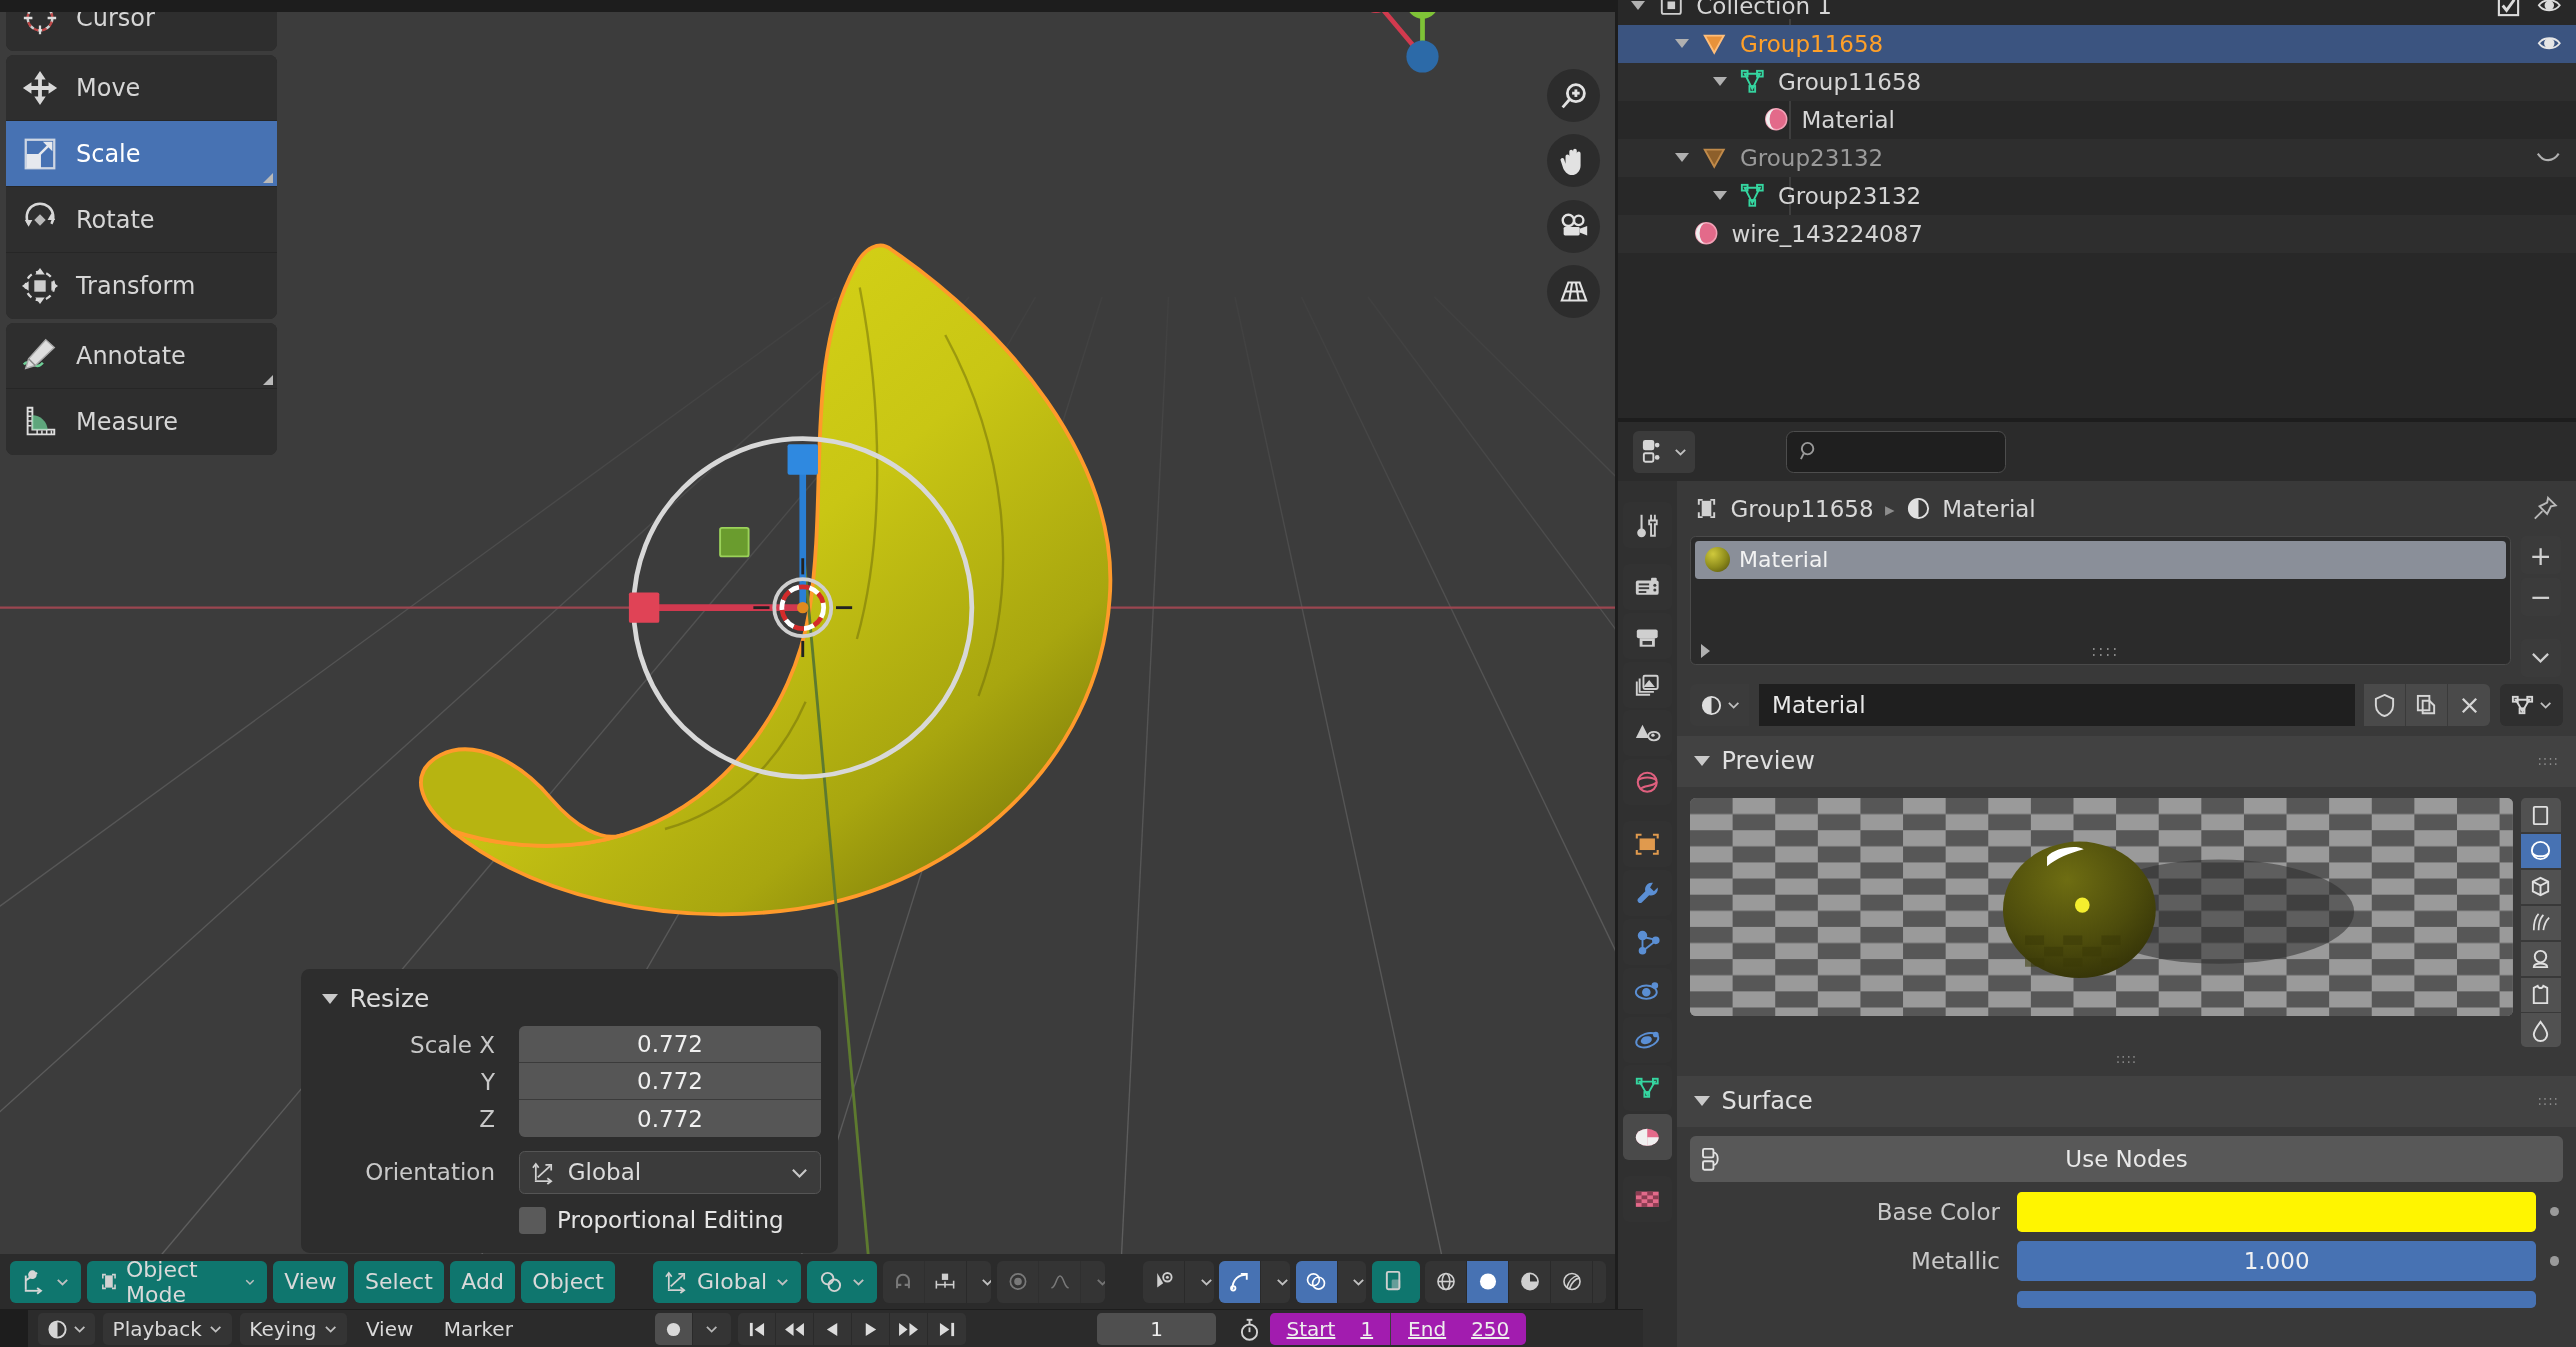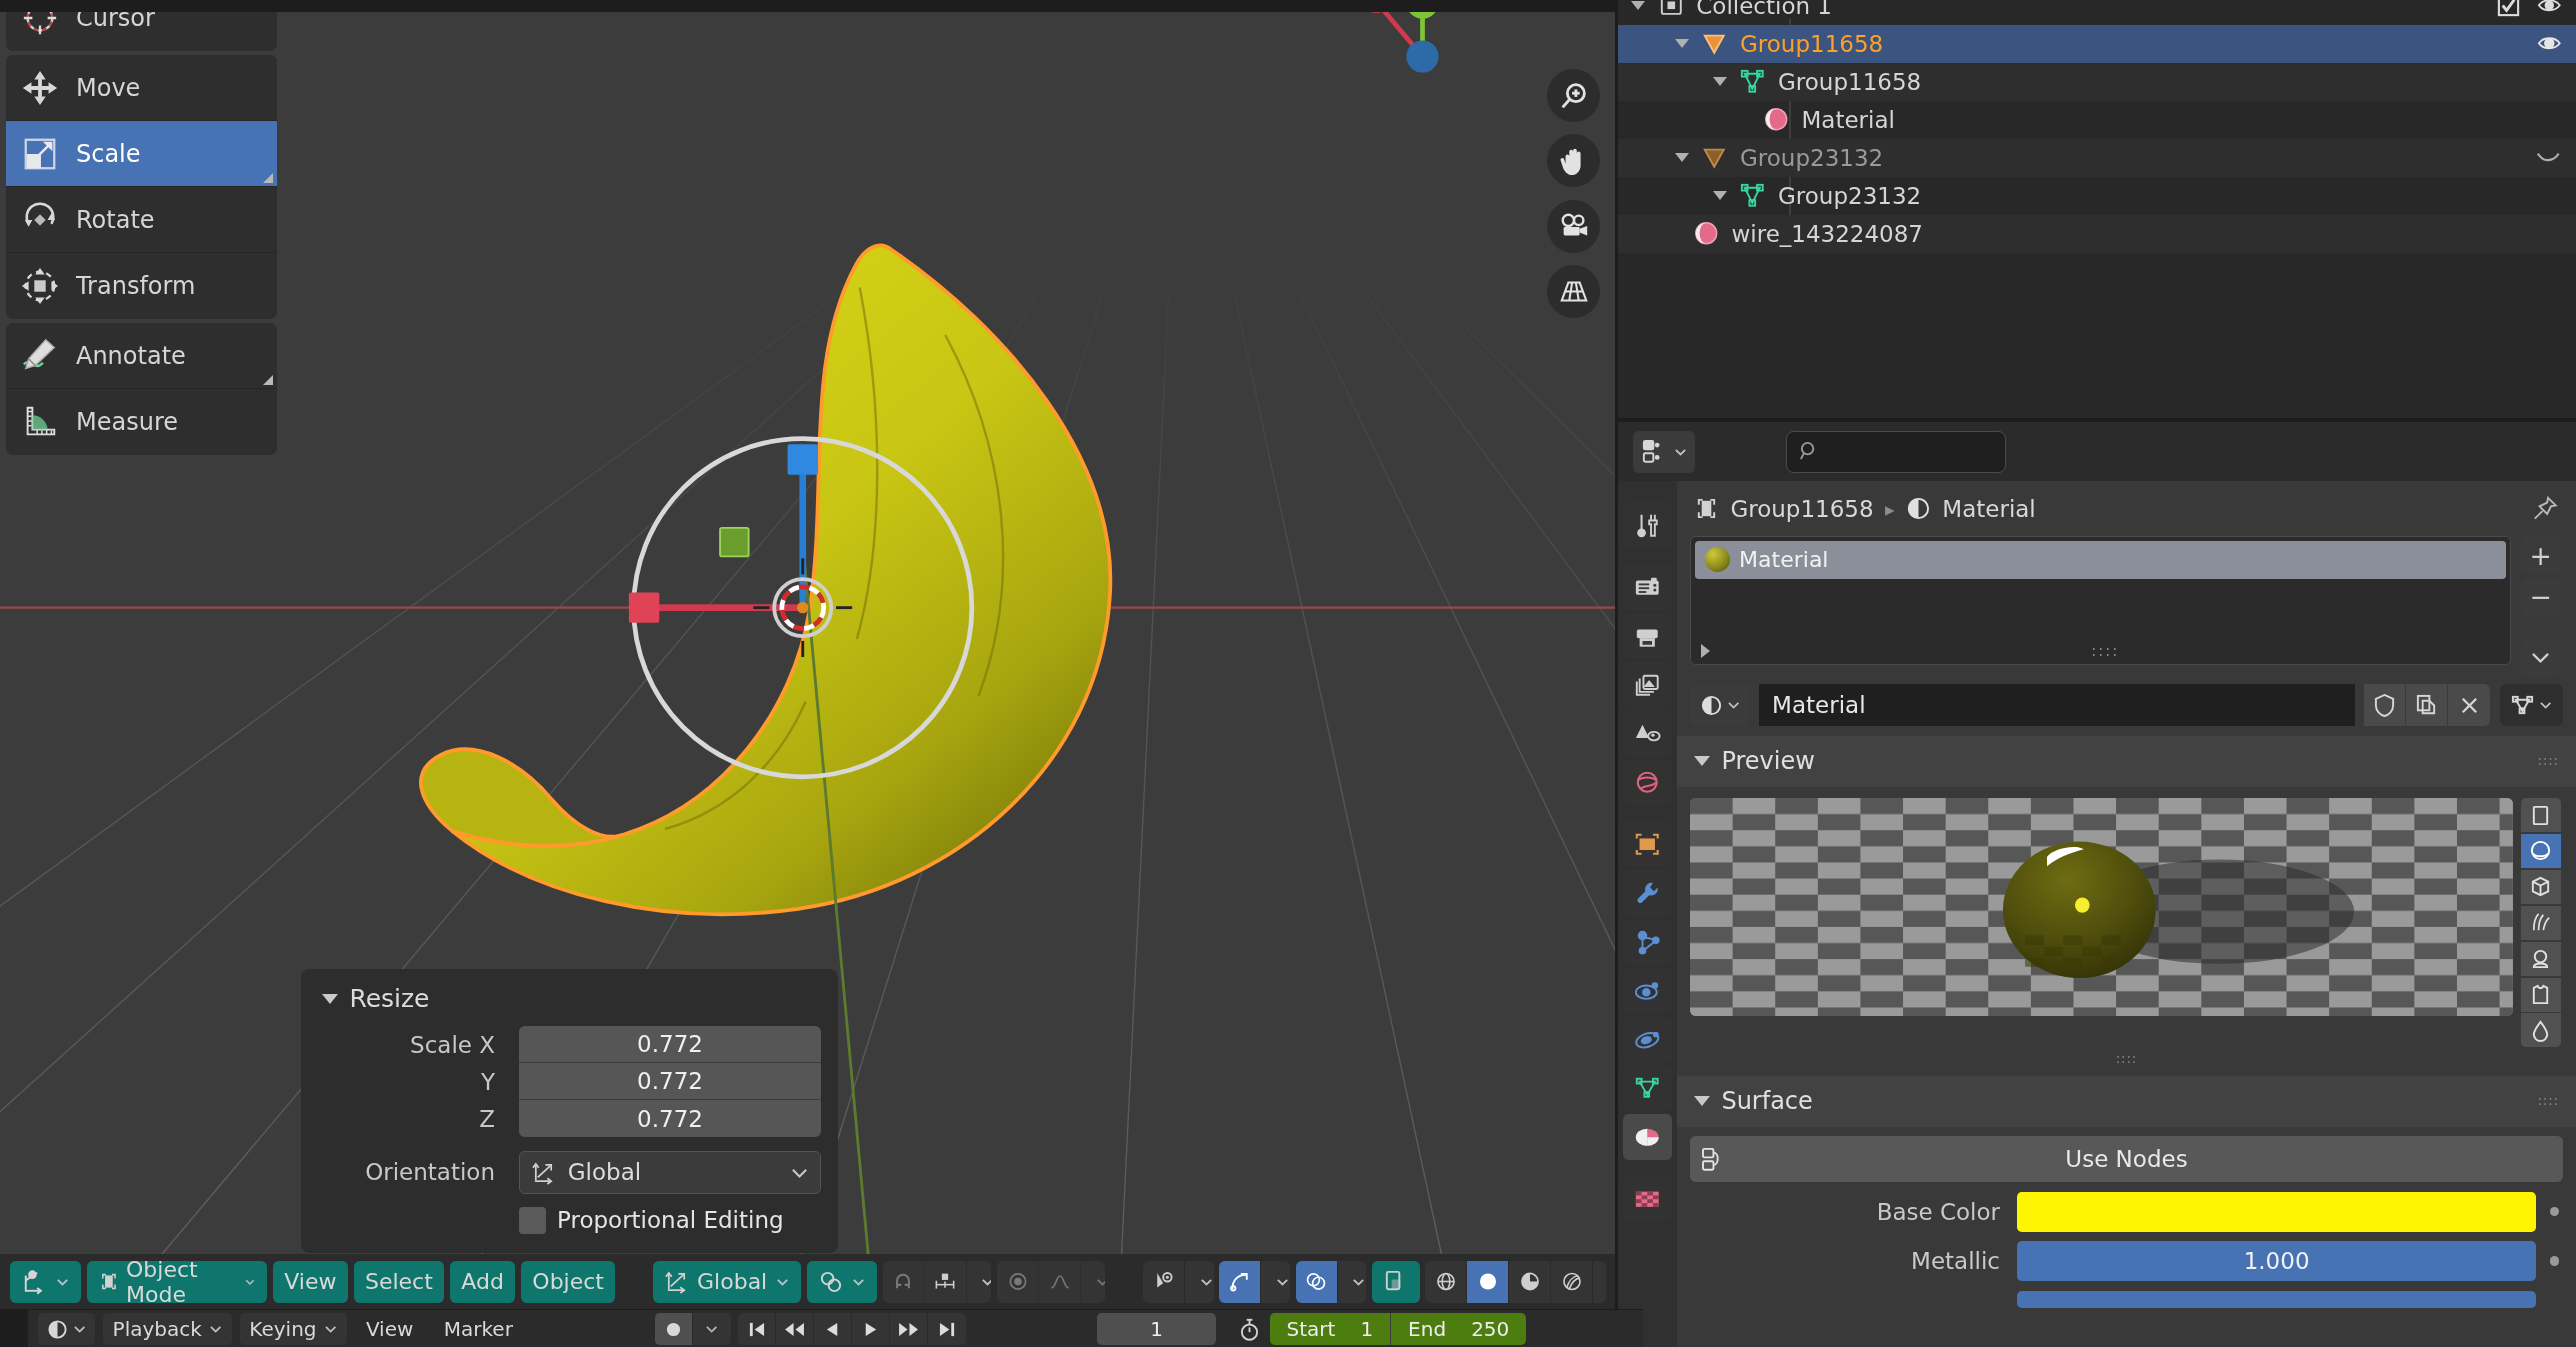--- a/index.html
+++ b/index.html
@@ -200,21 +200,21 @@
   .bg-item { display:flex;align-items:center;justify-content:center; padding: 0 9.5px; min-width:42px; border-right:0.9px solid #2a2a2a;}
   .bg-item:last-child{border-right:none;}
   .bg-item.on { background:#4772b3; }
   .bg-item.dim { opacity: .45; }
   .tl-btn { height: 32px; background:#343434; border-radius:4.7px; display:flex;align-items:center;justify-content:center; padding: 0 9.5px; color:#d9d9d9; font-size:20px;}
   .tl-flat { background: transparent; color:#d9d9d9; font-size:20px; padding: 0 11.4px; display:flex;align-items:center;}
   .tl-group { display:flex; height:32px; background:#343434; border-radius:4.7px; overflow:hidden;}
   .tl-g-item{display:flex;align-items:center;justify-content:center;width:38px;border-right:0.9px solid #2a2a2a;}
   .tl-g-item:last-child{border-right:none;}
   .frame-field { width:119px;height:32px;background:#4f4f4f;border-radius:4.7px;display:flex;align-items:center;justify-content:center;font-size:20px;color:#eee;}
-  .se-field { height:32px;background:#4d7c0f;display:flex;align-items:center;gap:25px;padding: 0 17px;font-size:20px;color:#eee;}
+  .se-field { height:32px;background:#a21caf;display:flex;align-items:center;gap:25px;padding: 0 17px;font-size:20px;color:#eee;text-decoration:underline;}
   svg { display:block; }
 </style>
 </head>
 <body>
 
 <div id="app">
 
   <div id="viewport">
     <svg id="grid-svg" viewBox="0 0 1700 1320" preserveAspectRatio="none">
       <defs>

